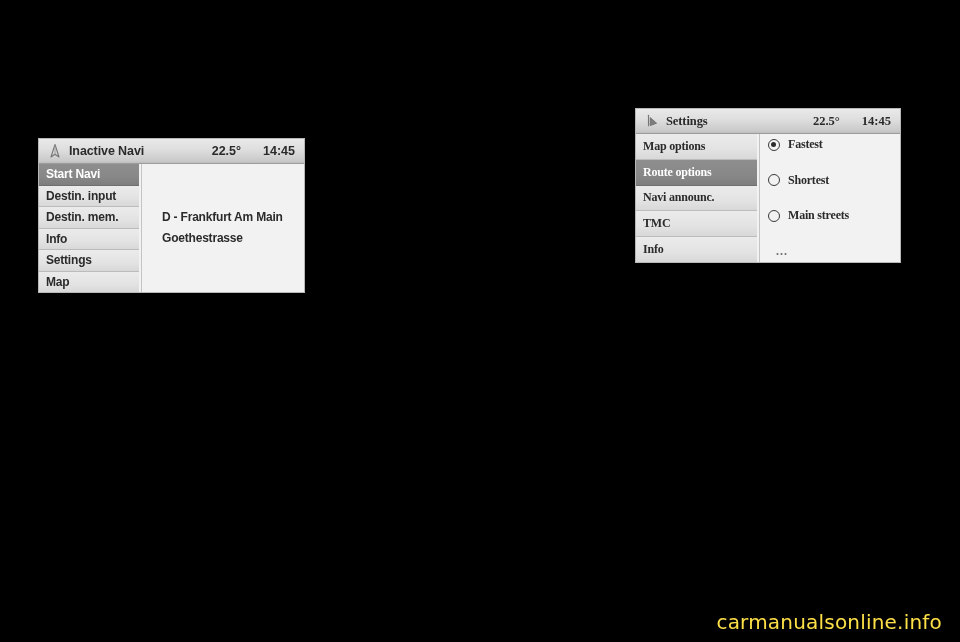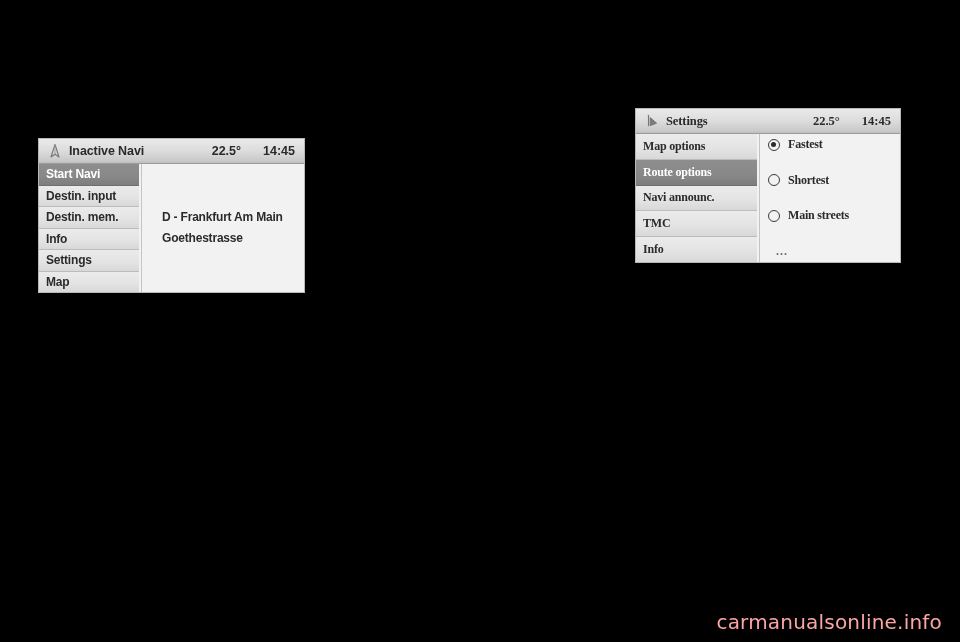--- a/index.html
+++ b/index.html
@@ -177,21 +177,21 @@
     color: #6e6e6e;
     letter-spacing: 1px;
   }
 
   
   .watermark {
     position: absolute;
     right: 18px;
     bottom: 8px;
     font-size: 20px;
-    color: #fca5a5;
+    color: #fde047;
     letter-spacing: 0.2px;
     font-family: "DejaVu Sans", sans-serif;
   }
 </style>
 </head>
 <body>
 
 <div class="screen screen-left">
 
   <div class="titlebar">

